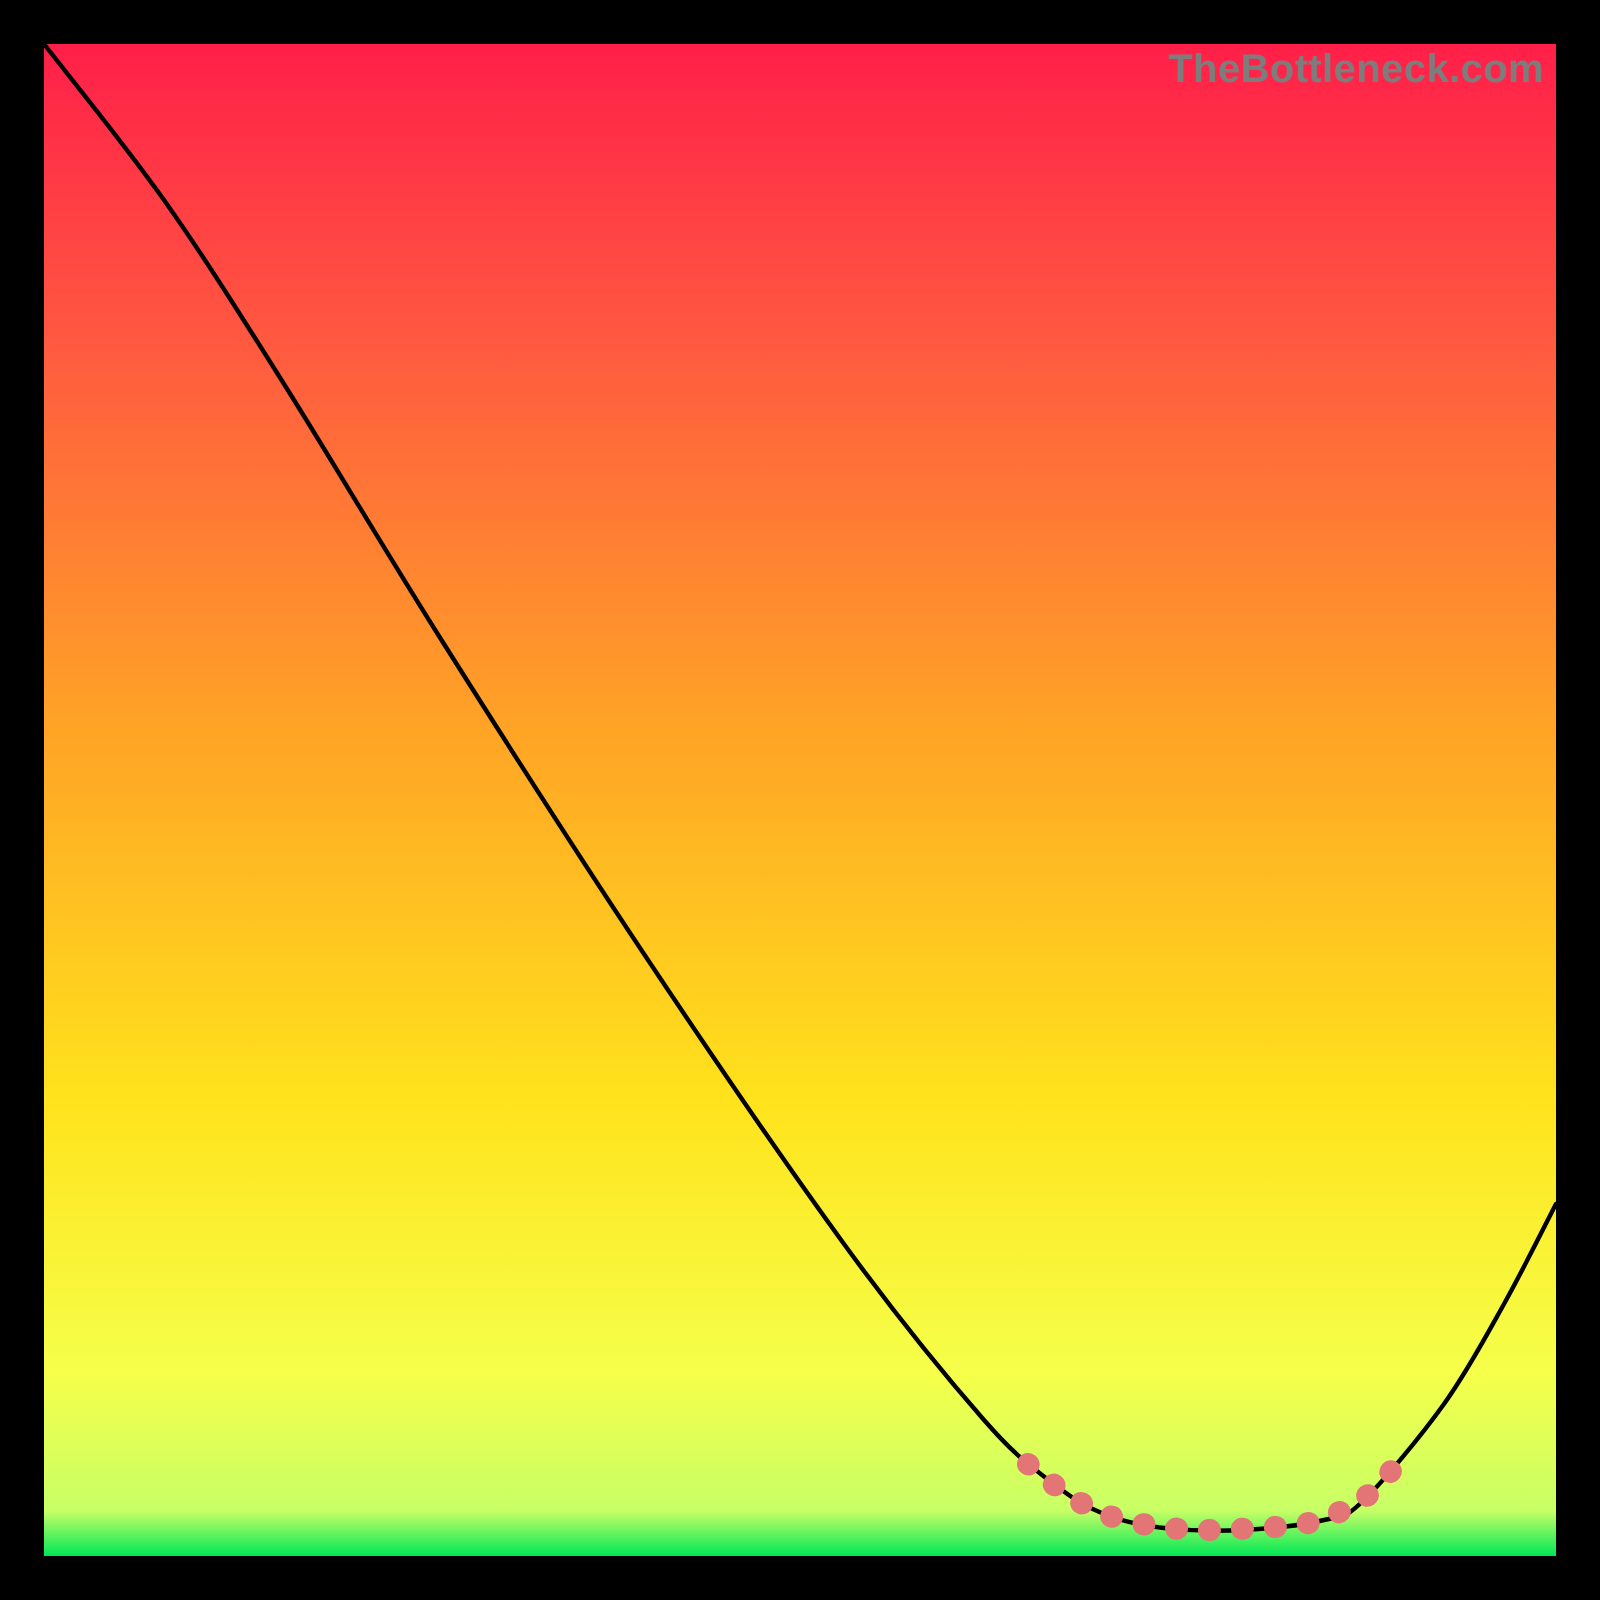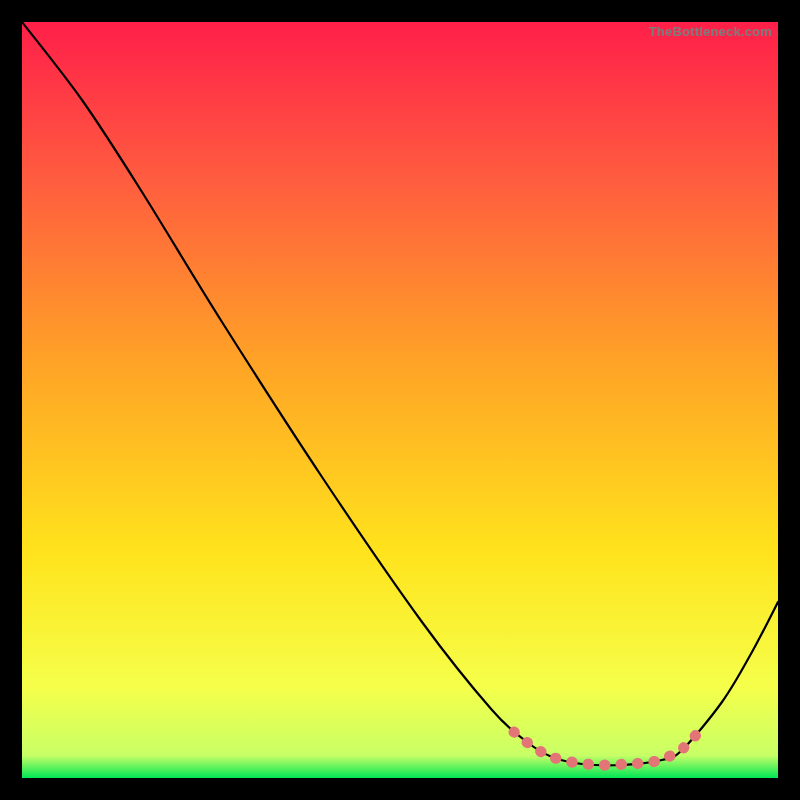--- a/index.html
+++ b/index.html
@@ -17,21 +17,21 @@
     width: 756px;
     height: 756px;
     background: #000;
   }
   .watermark {
     position: absolute;
     top: 2px;
     right: 6px;
     color: #7d7d7d;
     font-family: Arial, Helvetica, sans-serif;
-    font-size: 13px;
+    font-size: 20px;
     font-weight: 600;
     letter-spacing: 0.2px;
     z-index: 10;
     user-select: none;
   }
   svg {
     display: block;
   }
 </style>
 </head>

